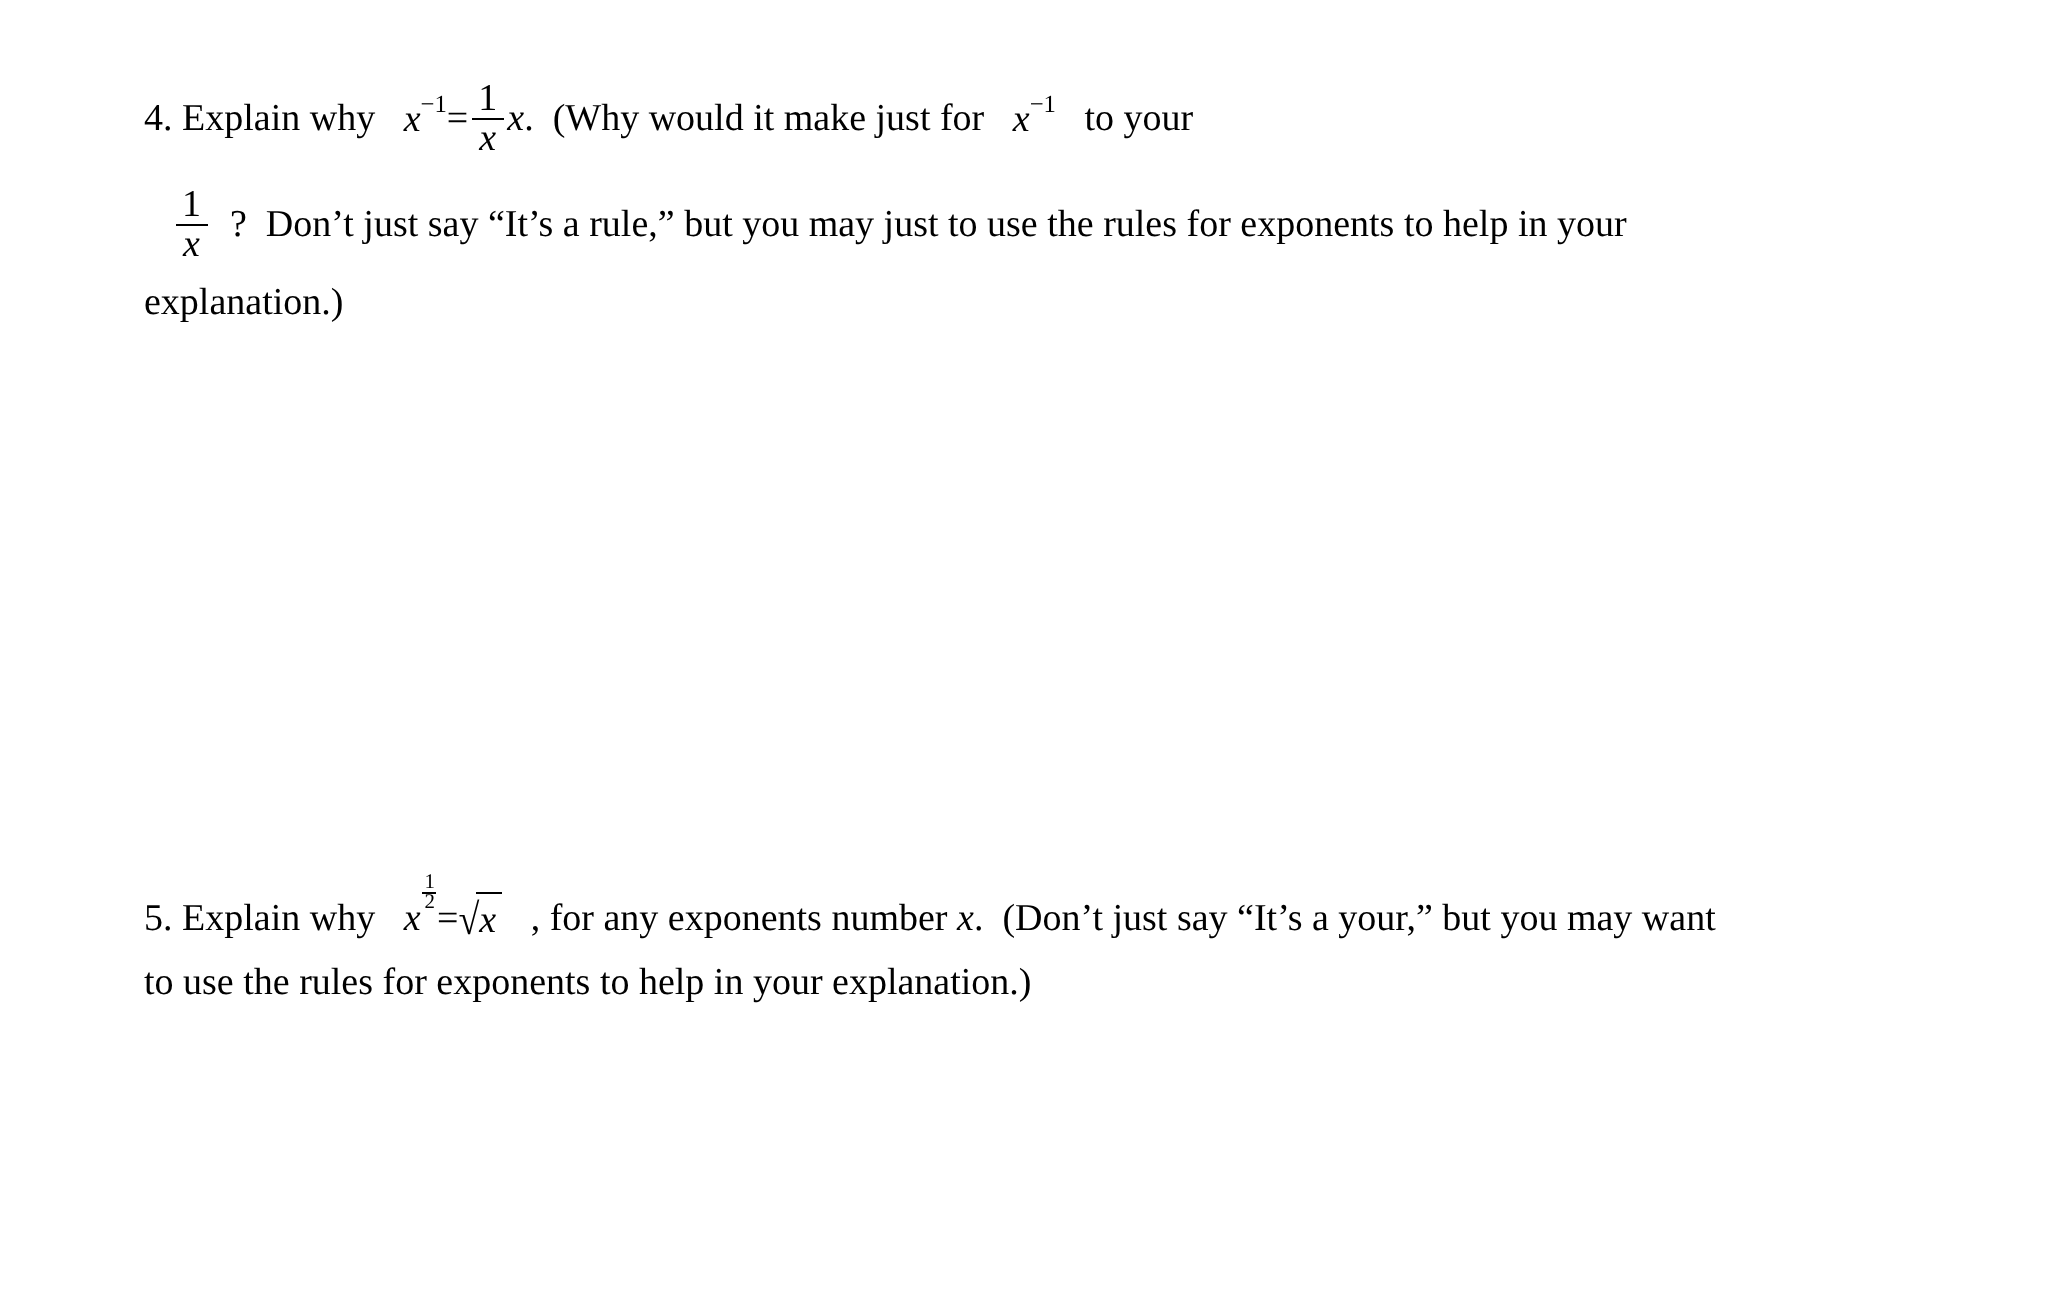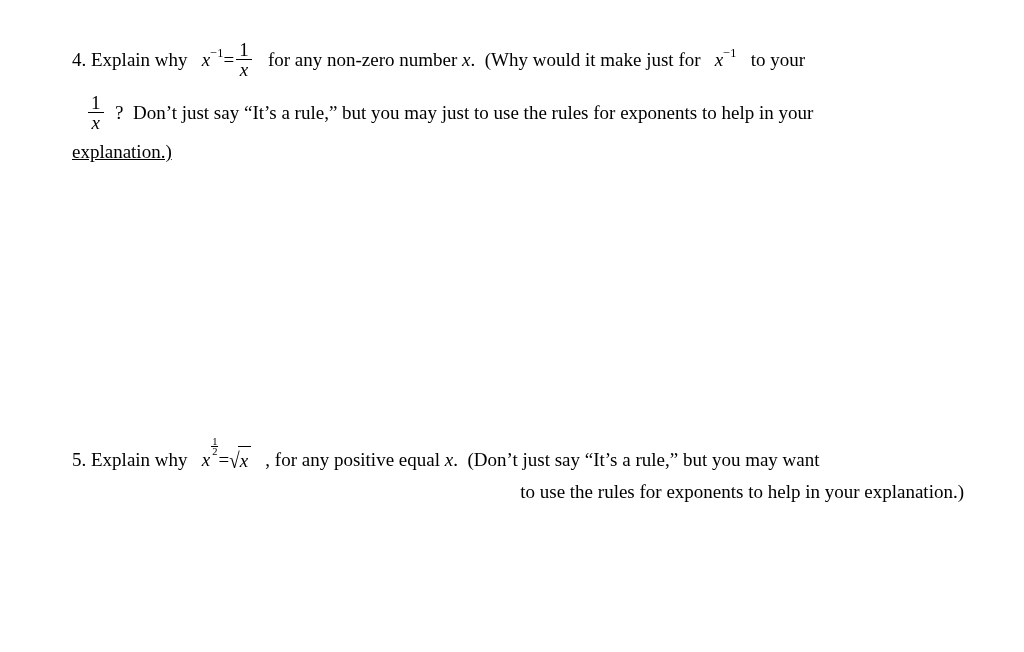--- a/index.html
+++ b/index.html
@@ -112,41 +112,40 @@
 
       <span class="math">
         <span>x</span><span class="sup" style="font-style:normal;">−1</span>
       </span>
       <span class="math" style="font-style:normal;">=</span>
       <span class="frac">
         <span class="num">1</span>
         <span class="den">x</span>
       </span>
 
-      <span class="seg">   for any non-zero number </span>
       <span class="math">x</span>
       <span class="seg">.  (Why would it make just for   </span>
 
       <span class="math">
         <span>x</span><span class="sup" style="font-style:normal;">−1</span>
       </span>
 
       <span class="seg">   to your</span>
     </div>
 
     <div class="block" style="margin-top:14px;">
       <span class="small-space"></span>
       <span class="frac">
         <span class="num">1</span>
         <span class="den">x</span>
       </span>
       <span class="seg">  ?  Don’t just say “It’s a rule,” but you may just to use the rules for exponents to help in your</span>
     </div>
 
-    <div class="block" style="margin-top:6px;text-decoration:underline;">
+    <div class="block" style="margin-top:6px;">
       <span class="seg">explanation.)</span>
     </div>
   </div>
 
   <div class="question5">
 
     <div class="block">
       <span class="seg">5.</span>
       <span class="seg"> Explain why   </span>
 
@@ -154,23 +153,23 @@
         <span>x</span><span class="supfrac">
           <span class="snum">1</span>
           <span class="sden">2</span>
         </span>
       </span>
       <span class="math" style="font-style:normal;">=</span>
       <span class="sqrt">
         <span class="radical">√</span><span class="radicand">x</span>
       </span>
 
-      <span class="seg">   , for any positive equal </span>
+      <span class="seg">   , for any exponents number </span>
       <span class="math">x</span>
-      <span class="seg">.  (Don’t just say “It’s a rule,” but you may want</span>
+      <span class="seg">.  (Don’t just say “It’s a your,” but you may want</span>
     </div>
 
-    <div class="block" style="margin-top:4px;justify-content:flex-end;">
+    <div class="block" style="margin-top:4px;">
       <span class="seg">to use the rules for exponents to help in your explanation.)</span>
     </div>
   </div>
 
 </div>
 
 </body></html>

